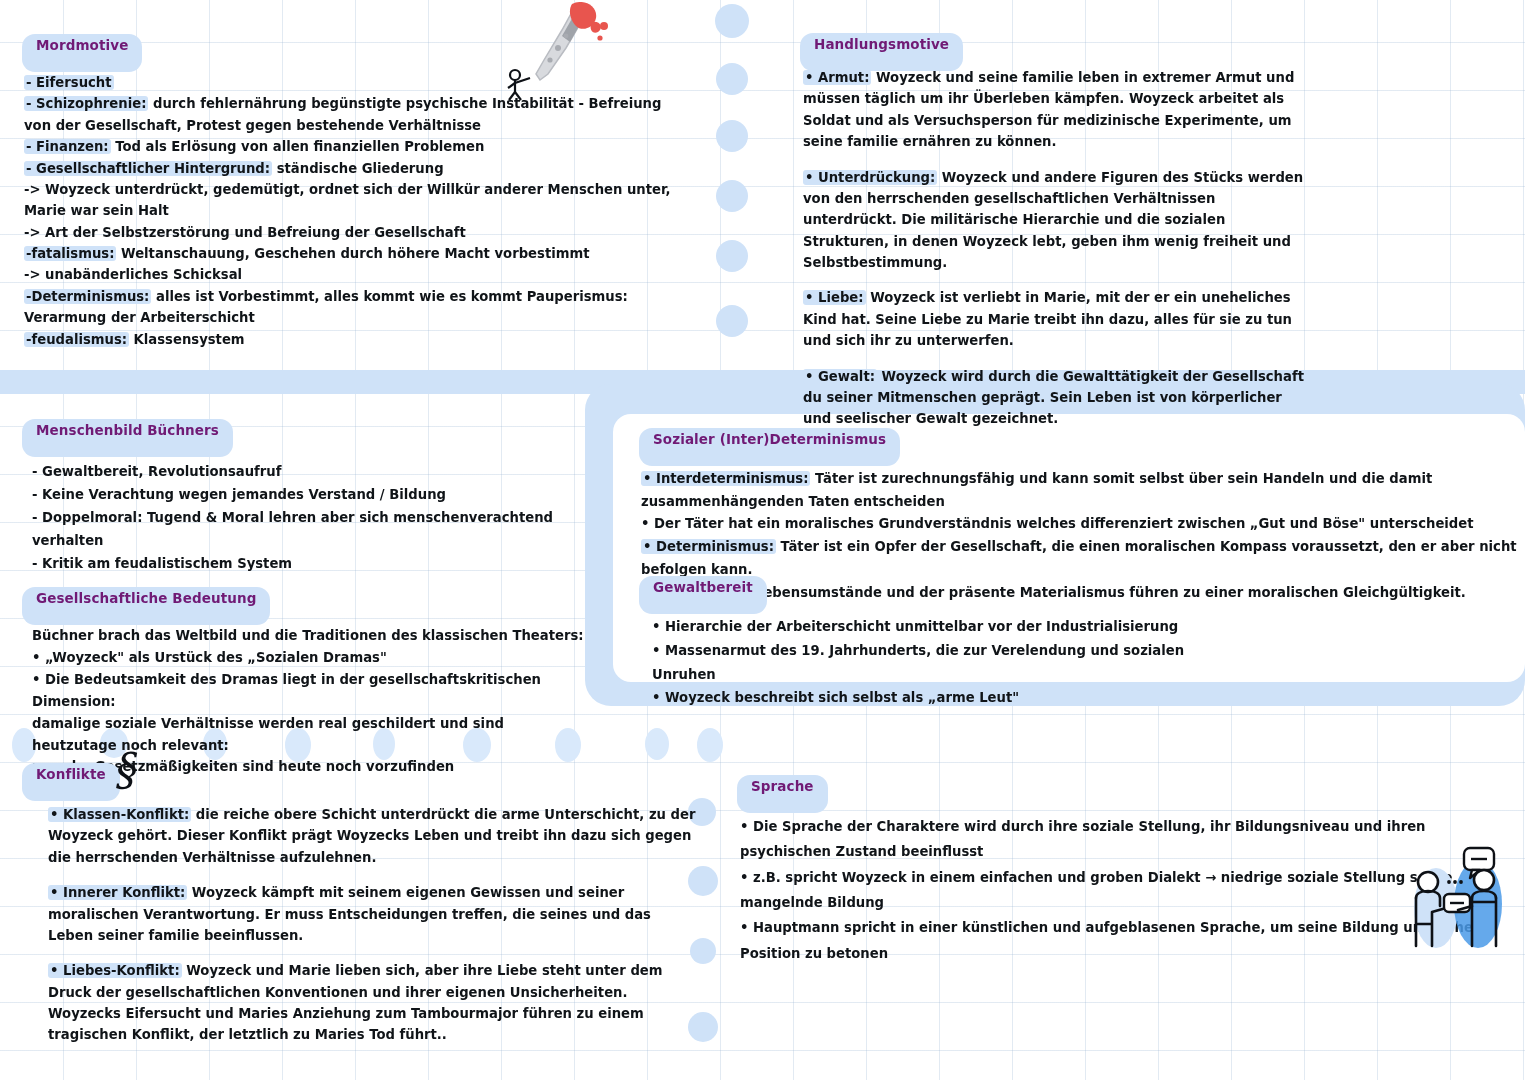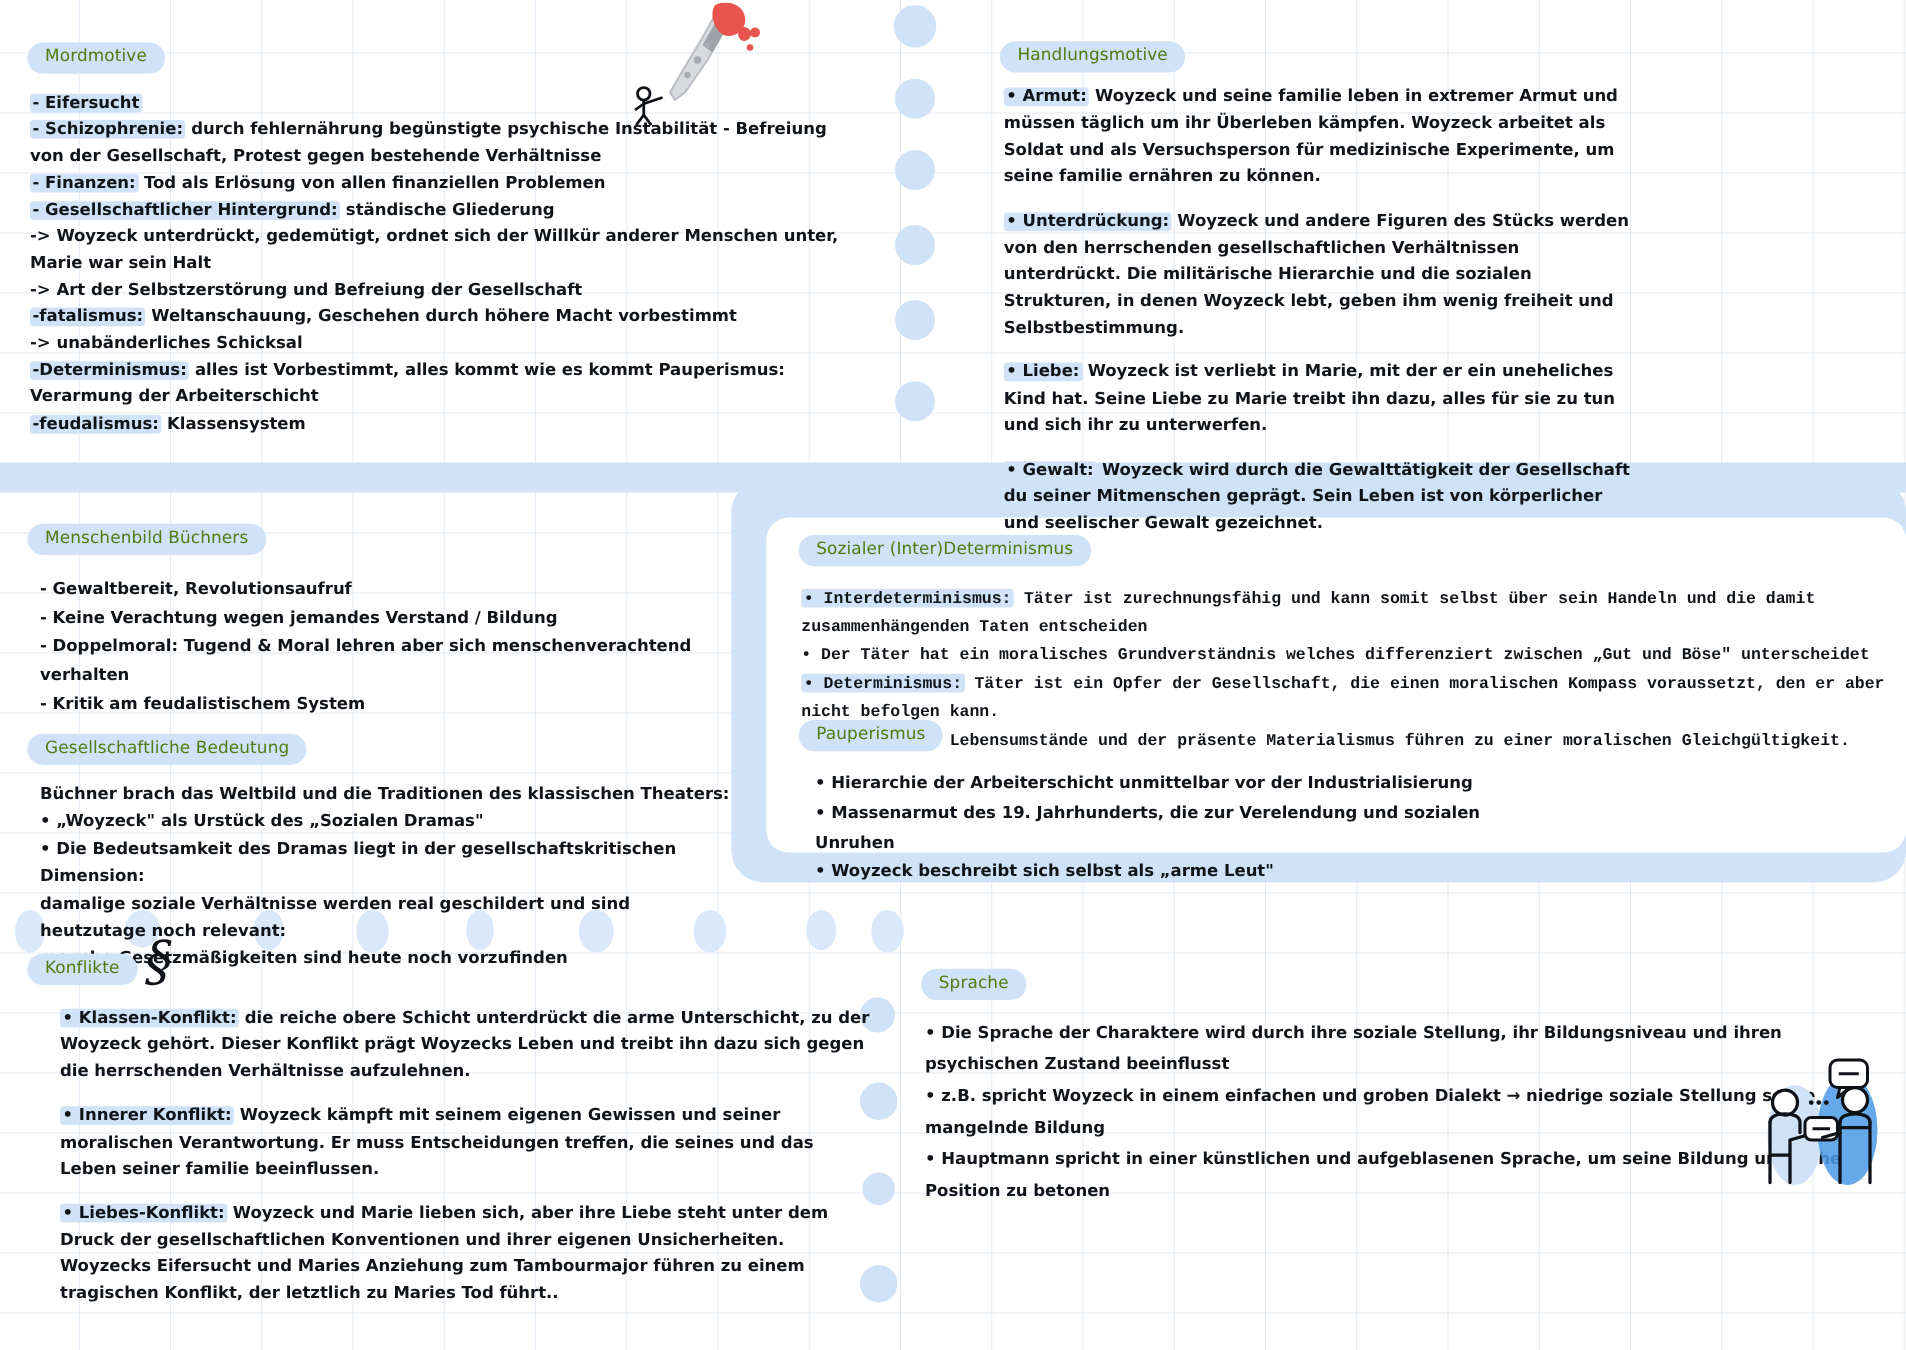--- a/index.html
+++ b/index.html
@@ -39,24 +39,24 @@
   .whitecard{
     position:absolute;
     background:#ffffff;
     border-radius:18px;
   }
   
   .chip{
     position:absolute;
     background:#cfe2f8;
     border-radius:13px;
-    padding:4px 14px 5px 14px;
+    padding:4px 14px 18px 14px;
     font-size:13.5px;
-    font-weight:400;
-    color:#4d7c0f;
+    font-weight:700;
+    color:#701a75;
     letter-spacing:.1px;
     white-space:nowrap;
     line-height:1.15;
   }
   .block{
     position:absolute;
     font-size:13.2px;
     line-height:1.62;
     color:#101418;
     font-weight:600;
@@ -163,28 +163,28 @@
   <div class="chip" style="left:22px;top:587px;">Gesellschaftliche Bedeutung</div>
   <div class="block" style="left:32px;top:625px;width:560px;line-height:1.66;">
     <p>Büchner brach das Weltbild und die Traditionen des klassischen Theaters:</p>
     <p>• „Woyzeck" als Urstück des „Sozialen Dramas"</p>
     <p>• Die Bedeutsamkeit des Dramas liegt in der gesellschaftskritischen Dimension:</p>
     <p>damalige soziale Verhältnisse werden real geschildert und sind heutzutage noch relevant:</p>
     <p>manche Gesetzmäßigkeiten sind heute noch vorzufinden</p>
   </div>
 
   <div class="chip" style="left:639px;top:428px;">Sozialer (Inter)Determinismus</div>
-  <div class="block" style="left:641px;top:468px;width:878px;line-height:1.72;font-family:Liberation Mono, monospace;">
+  <div class="block" style="left:641px;top:468px;width:878px;line-height:1.72;">
     <p><span class="hl">• Interdeterminismus:</span><span> Täter ist zurechnungsfähig und kann somit selbst über sein Handeln und die damit zusammenhängenden Taten entscheiden</span></p>
     <p>• Der Täter hat ein moralisches Grundverständnis welches differenziert zwischen „Gut und Böse" unterscheidet</p>
     <p><span class="hl">• Determinismus:</span><span> Täter ist ein Opfer der Gesellschaft, die einen moralischen Kompass voraussetzt, den er aber nicht befolgen kann.</span></p>
     <p>• Die prekären Lebensumstände und der präsente Materialismus führen zu einer moralischen Gleichgültigkeit.</p>
   </div>
 
-  <div class="chip" style="left:639px;top:576px;">Pauperismus</div>
+  <div class="chip" style="left:639px;top:576px;">Gewaltbereit</div>
   <div class="block" style="left:652px;top:615px;width:600px;line-height:1.8;">
     <p>• Hierarchie der Arbeiterschicht unmittelbar vor der Industrialisierung</p>
     <p>• Massenarmut des 19. Jahrhunderts, die zur Verelendung und sozialen Unruhen</p>
     <p>• Woyzeck beschreibt sich selbst als „arme Leut"</p>
   </div>
 
   <div class="chip" style="left:22px;top:763px;">Konflikte</div>
   <div class="para" style="left:116px;top:744px;">§</div>
   <div class="block" style="left:26px;top:804px;width:648px;margin-left:22px;">
     <p><span class="hl">• Klassen-Konflikt:</span><span> die reiche obere Schicht unterdrückt die arme Unterschicht, zu der Woyzeck gehört. Dieser Konflikt prägt Woyzecks Leben und treibt ihn dazu sich gegen die herrschenden Verhältnisse aufzulehnen.</span></p>

